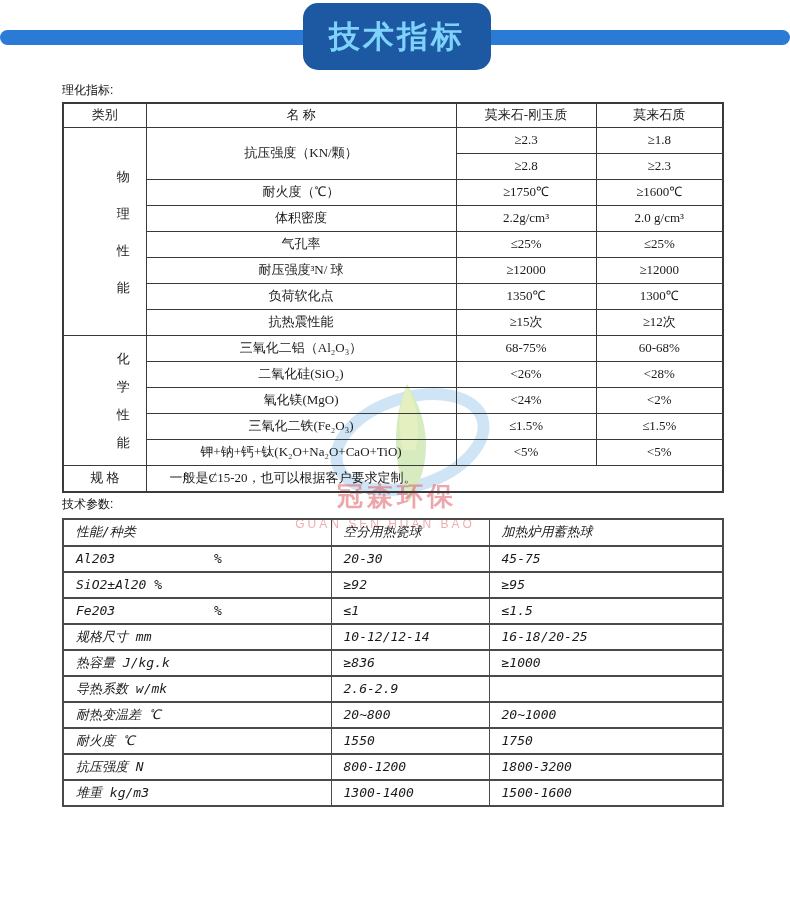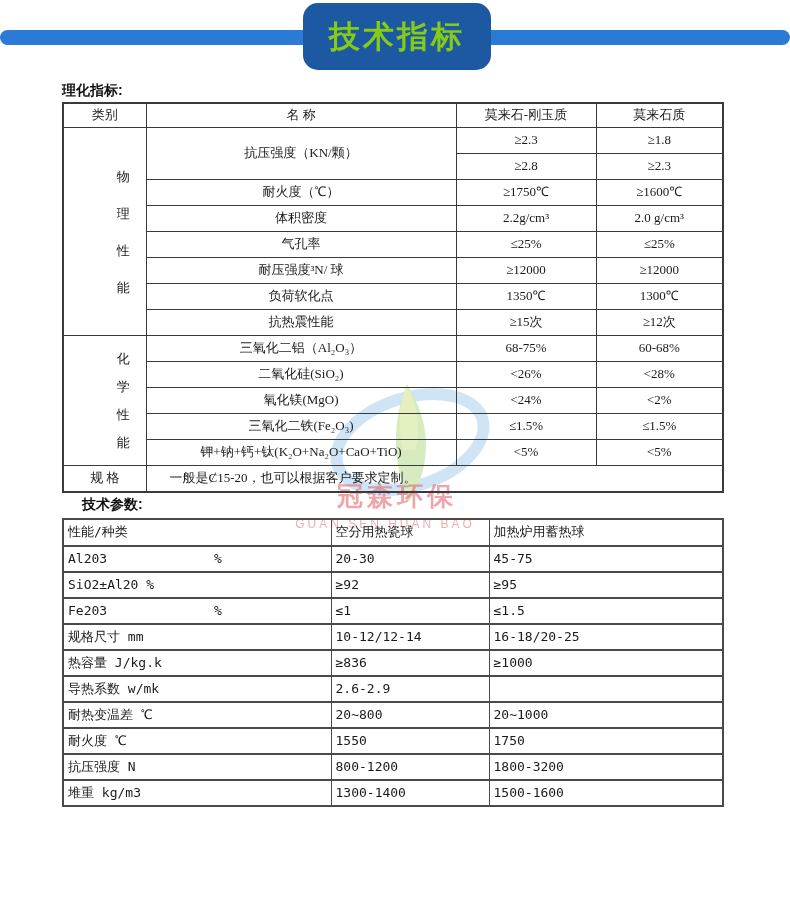--- a/index.html
+++ b/index.html
@@ -11,30 +11,30 @@
   .top-bar{
     position:absolute;left:0;top:30px;width:790px;height:15px;
     background:#2b7ad6;border-radius:8px;z-index:1;
   }
   .title-badge{
     position:absolute;left:303px;top:3px;width:188px;height:67px;
     background:#1d58a2;border-radius:15px;z-index:2;
     display:flex;align-items:center;justify-content:center;
   }
   .title-badge span{
-    color:#84cc16;font-size:31px;font-weight:bold;letter-spacing:3px;
+    color:#7dd3fc;font-size:31px;font-weight:bold;letter-spacing:3px;
     font-family:"Liberation Sans",sans-serif;
   }
   
   .sec-title{
-    position:absolute;left:62px;font-size:14px;font-weight:bold;color:#111;
+    position:absolute;left:62px;font-size:12px;font-weight:normal;color:#111;
     font-family:"Liberation Sans",sans-serif;z-index:2;
   }
   #sec1{top:82px;}
-  #sec2{top:496px;margin-left:20px;}
+  #sec2{top:496px;}
   
   .watermark{position:absolute;z-index:0;pointer-events:none;}
   #wm-logo{left:315px;top:372px;}
   #wm-text{
     left:292px;top:483px;width:210px;text-align:center;
     color:rgba(222,92,104,0.55);font-size:26px;font-weight:bold;
     letter-spacing:4px;font-family:"Liberation Sans",sans-serif;line-height:1;
   }
   #wm-subtext{
     left:280px;top:517px;width:210px;text-align:center;
@@ -58,22 +58,22 @@
   .vert-p{line-height:37px;}
   .vert-c{line-height:28px;text-align:center;}
   
   #table2{
     left:62px;top:518px;width:660px;
     font-family:"DejaVu Sans Mono",monospace;font-size:13px;
     border:2px solid #4a4a4a;
   }
   #table2 td{
     border:1px solid #4a4a4a;border-top-width:2px;border-bottom-width:2px;
-    text-align:left;vertical-align:middle;padding:0 4px;height:24px;
-    position:relative;line-height:1.1;
+    text-align:left;vertical-align:middle;padding:0 12px;height:24px;
+    position:relative;line-height:1.1;font-style:italic;
   }
   #table2 tr.h td{height:25px;}
   .unit{position:absolute;left:150px;top:50%;transform:translateY(-50%);}
 </style>
 </head>
 <body>
 
 <div class="top-bar"></div>
 <div class="title-badge">
   <span>技术指标</span>

